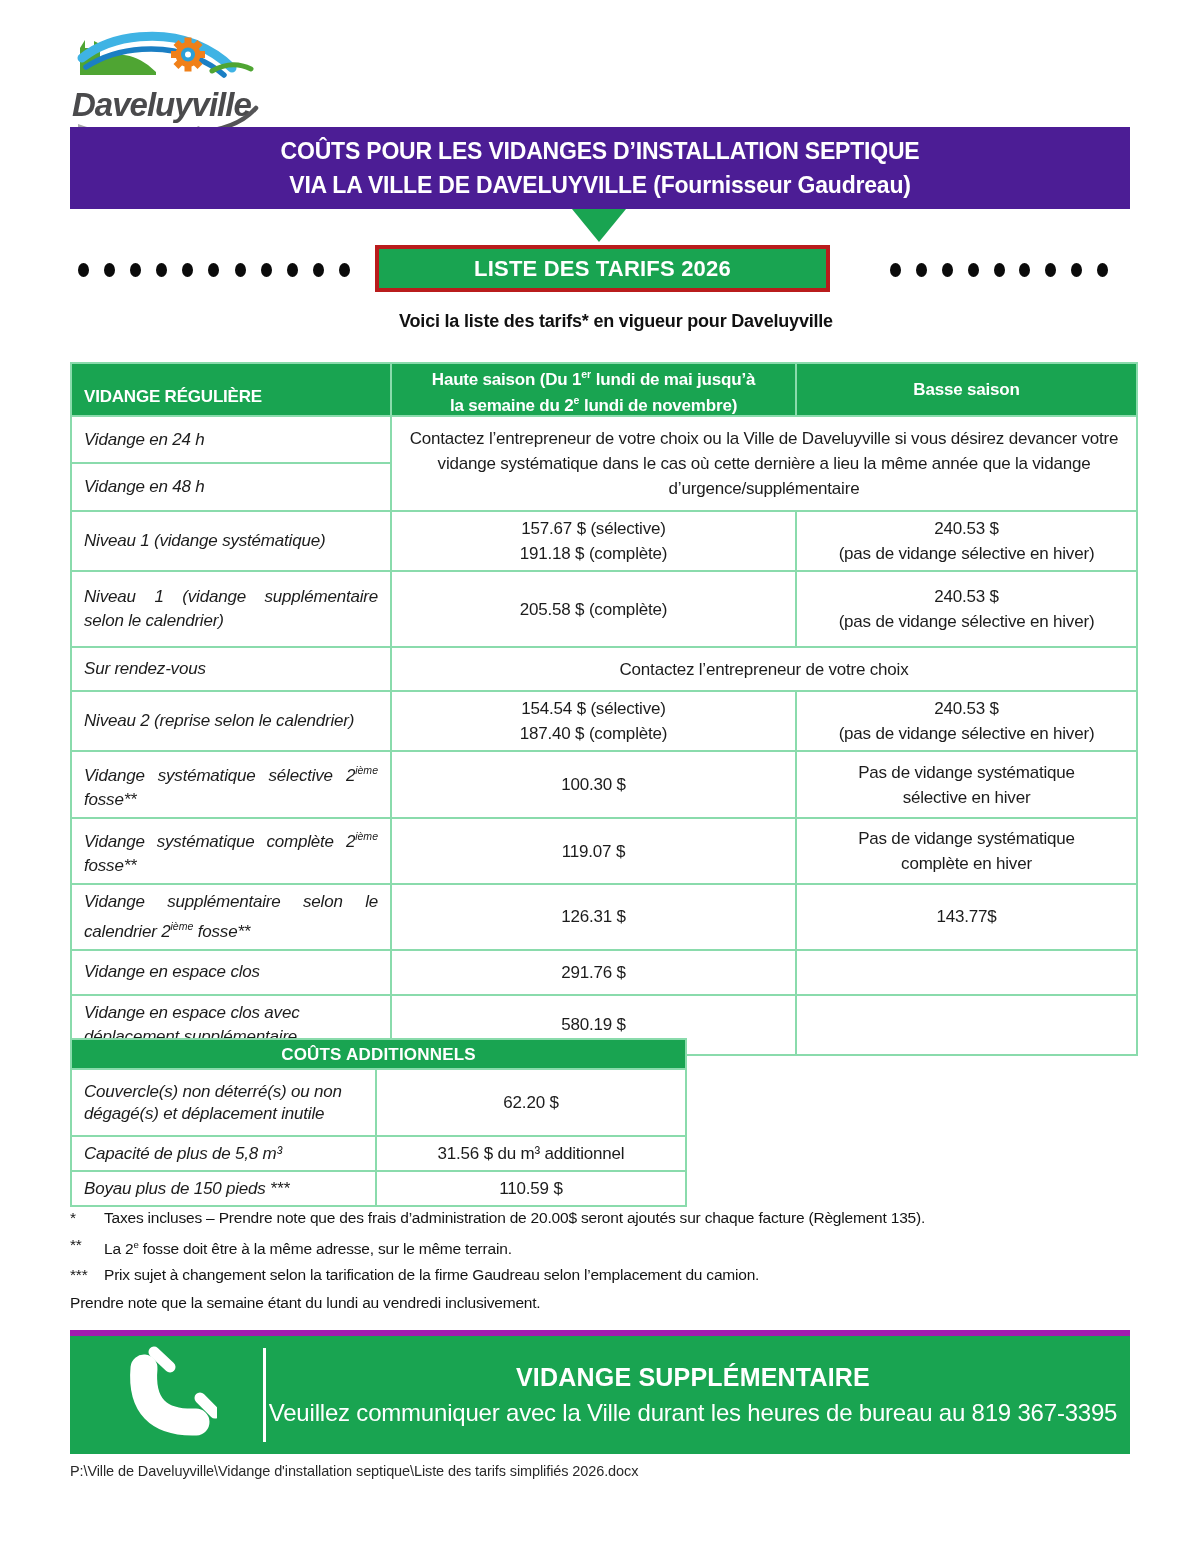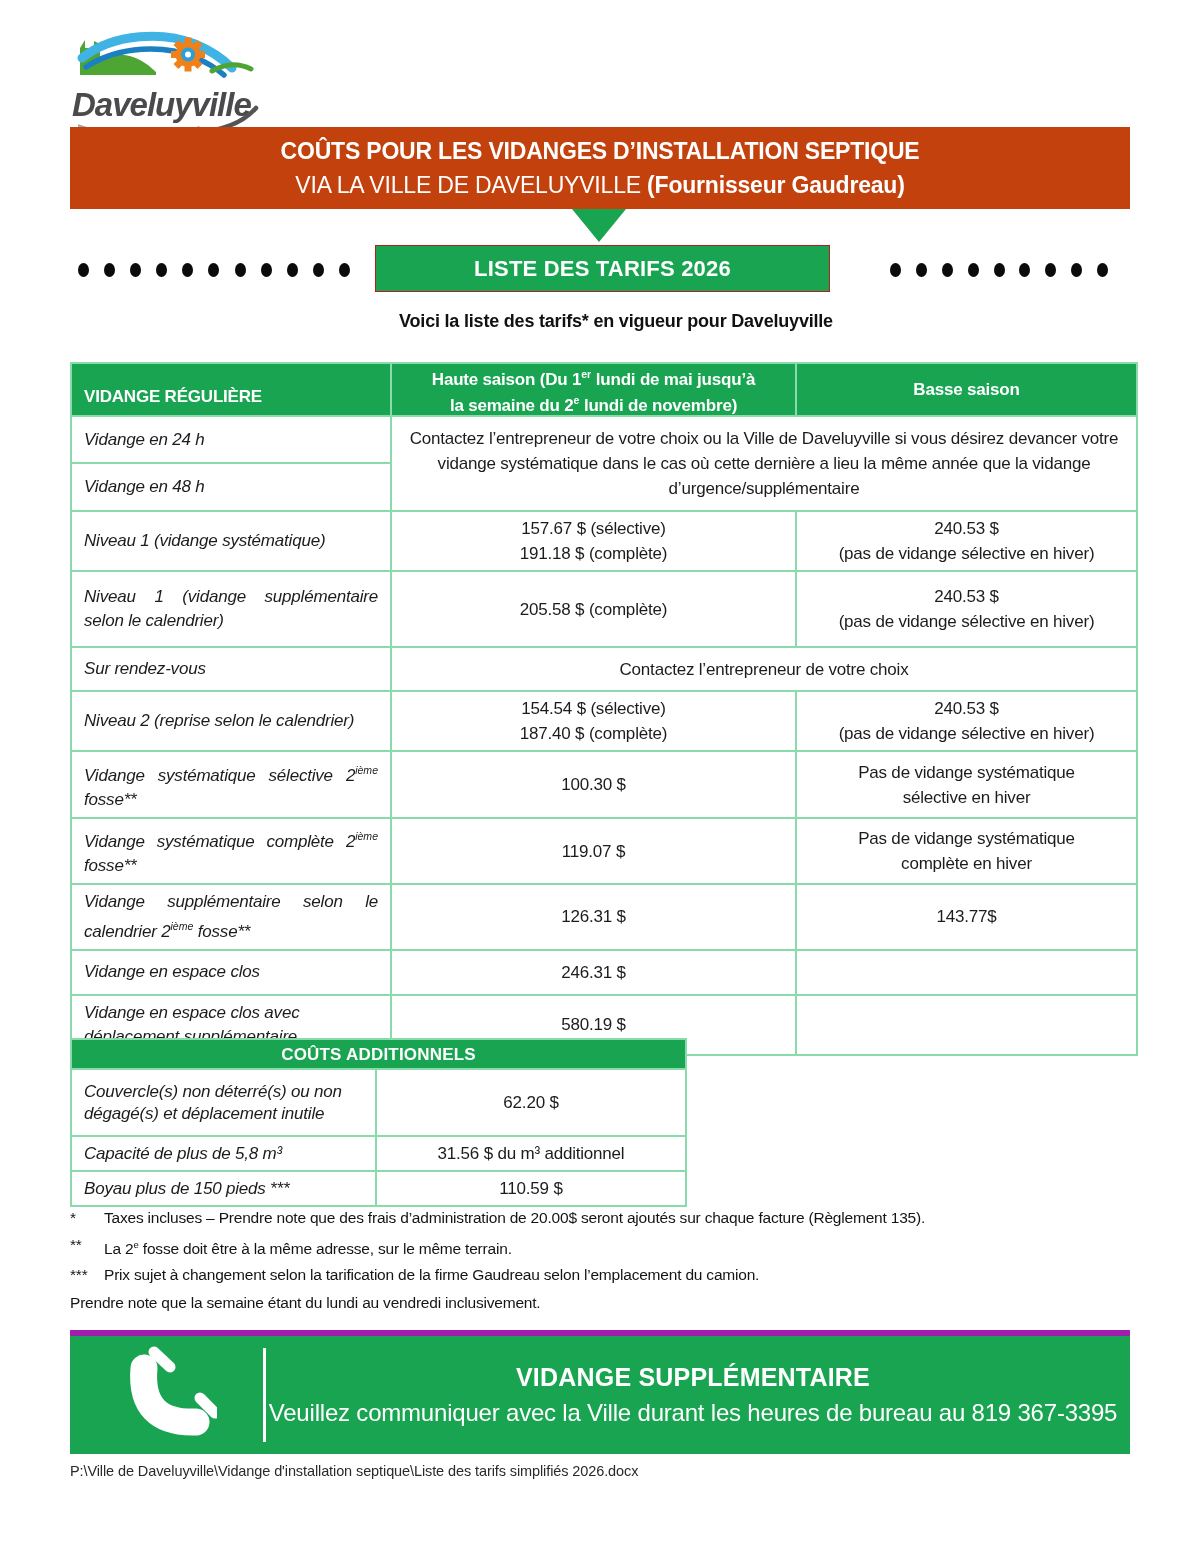--- a/index.html
+++ b/index.html
@@ -12,39 +12,39 @@
     letter-spacing: -0.2px;
   }
   .abs { position: absolute; }
 
   
   .logo { left: 70px; top: 28px; width: 235px; height: 115px; }
 
   
   .top-banner {
     left: 70px; top: 127px; width: 1060px; height: 82px;
-    background: #c2410c; color: #fff;
+    background: #4c1d95; color: #fff;
     display: flex; flex-direction: column; justify-content: center; align-items: center;
     line-height: 34px; font-size: 23px;
   }
   .top-banner .l1 { font-weight: bold; }
-  .top-banner .l2 b { font-weight: normal; }
+  .top-banner .l2 b { font-weight: bold; }
   .top-banner .l2 .normal { font-weight: bold; }
   .banner-tail {
     left: 572px; top: 209px;
     width: 0; height: 0;
     border-left: 27px solid transparent;
     border-right: 27px solid transparent;
     border-top: 33px solid #19A451;
   }
 
   
   .tarif-box {
     left: 375px; top: 245px; width: 455px; height: 47px;
-    background: #19A451; border: 1px solid #b91c1c;
+    background: #19A451; border: 4px solid #b91c1c;
     color: #fff; font-size: 22px; font-weight: bold;
     display: flex; align-items: center; justify-content: center;
     letter-spacing: 0.2px;
   }
   .dots { top: 263px; display: flex; justify-content: space-between; align-items: center; }
   .dots-left  { left: 78px;  width: 272px; }
   .dots-right { left: 890px; width: 218px; }
   .dot { width: 11px; height: 14px; background: #0b0b0b; border-radius: 50%; display: inline-block; }
 
   .intro {
@@ -216,21 +216,21 @@
         <td class="c-center">119.07 $</td>
         <td class="c-center"><span>Pas de vidange systématique</span><br><span>complète en hiver</span></td>
       </tr>
       <tr style="height:50px">
         <td class="c-label justify"><span>Vidange supplémentaire selon le calendrier 2</span><sup>ième</sup><span> fosse**</span></td>
         <td class="c-center">126.31 $</td>
         <td class="c-center">143.77$</td>
       </tr>
       <tr style="height:45px">
         <td class="c-label">Vidange en espace clos</td>
-        <td class="c-center">246.31 $</td>
+        <td class="c-center">291.76 $</td>
         <td class="c-center"></td>
       </tr>
       <tr style="height:55px">
         <td class="c-label">Vidange en espace clos avec déplacement supplémentaire</td>
         <td class="c-center">580.19 $</td>
         <td class="c-center"></td>
       </tr>
     </tbody>
   </table>
 </div>

